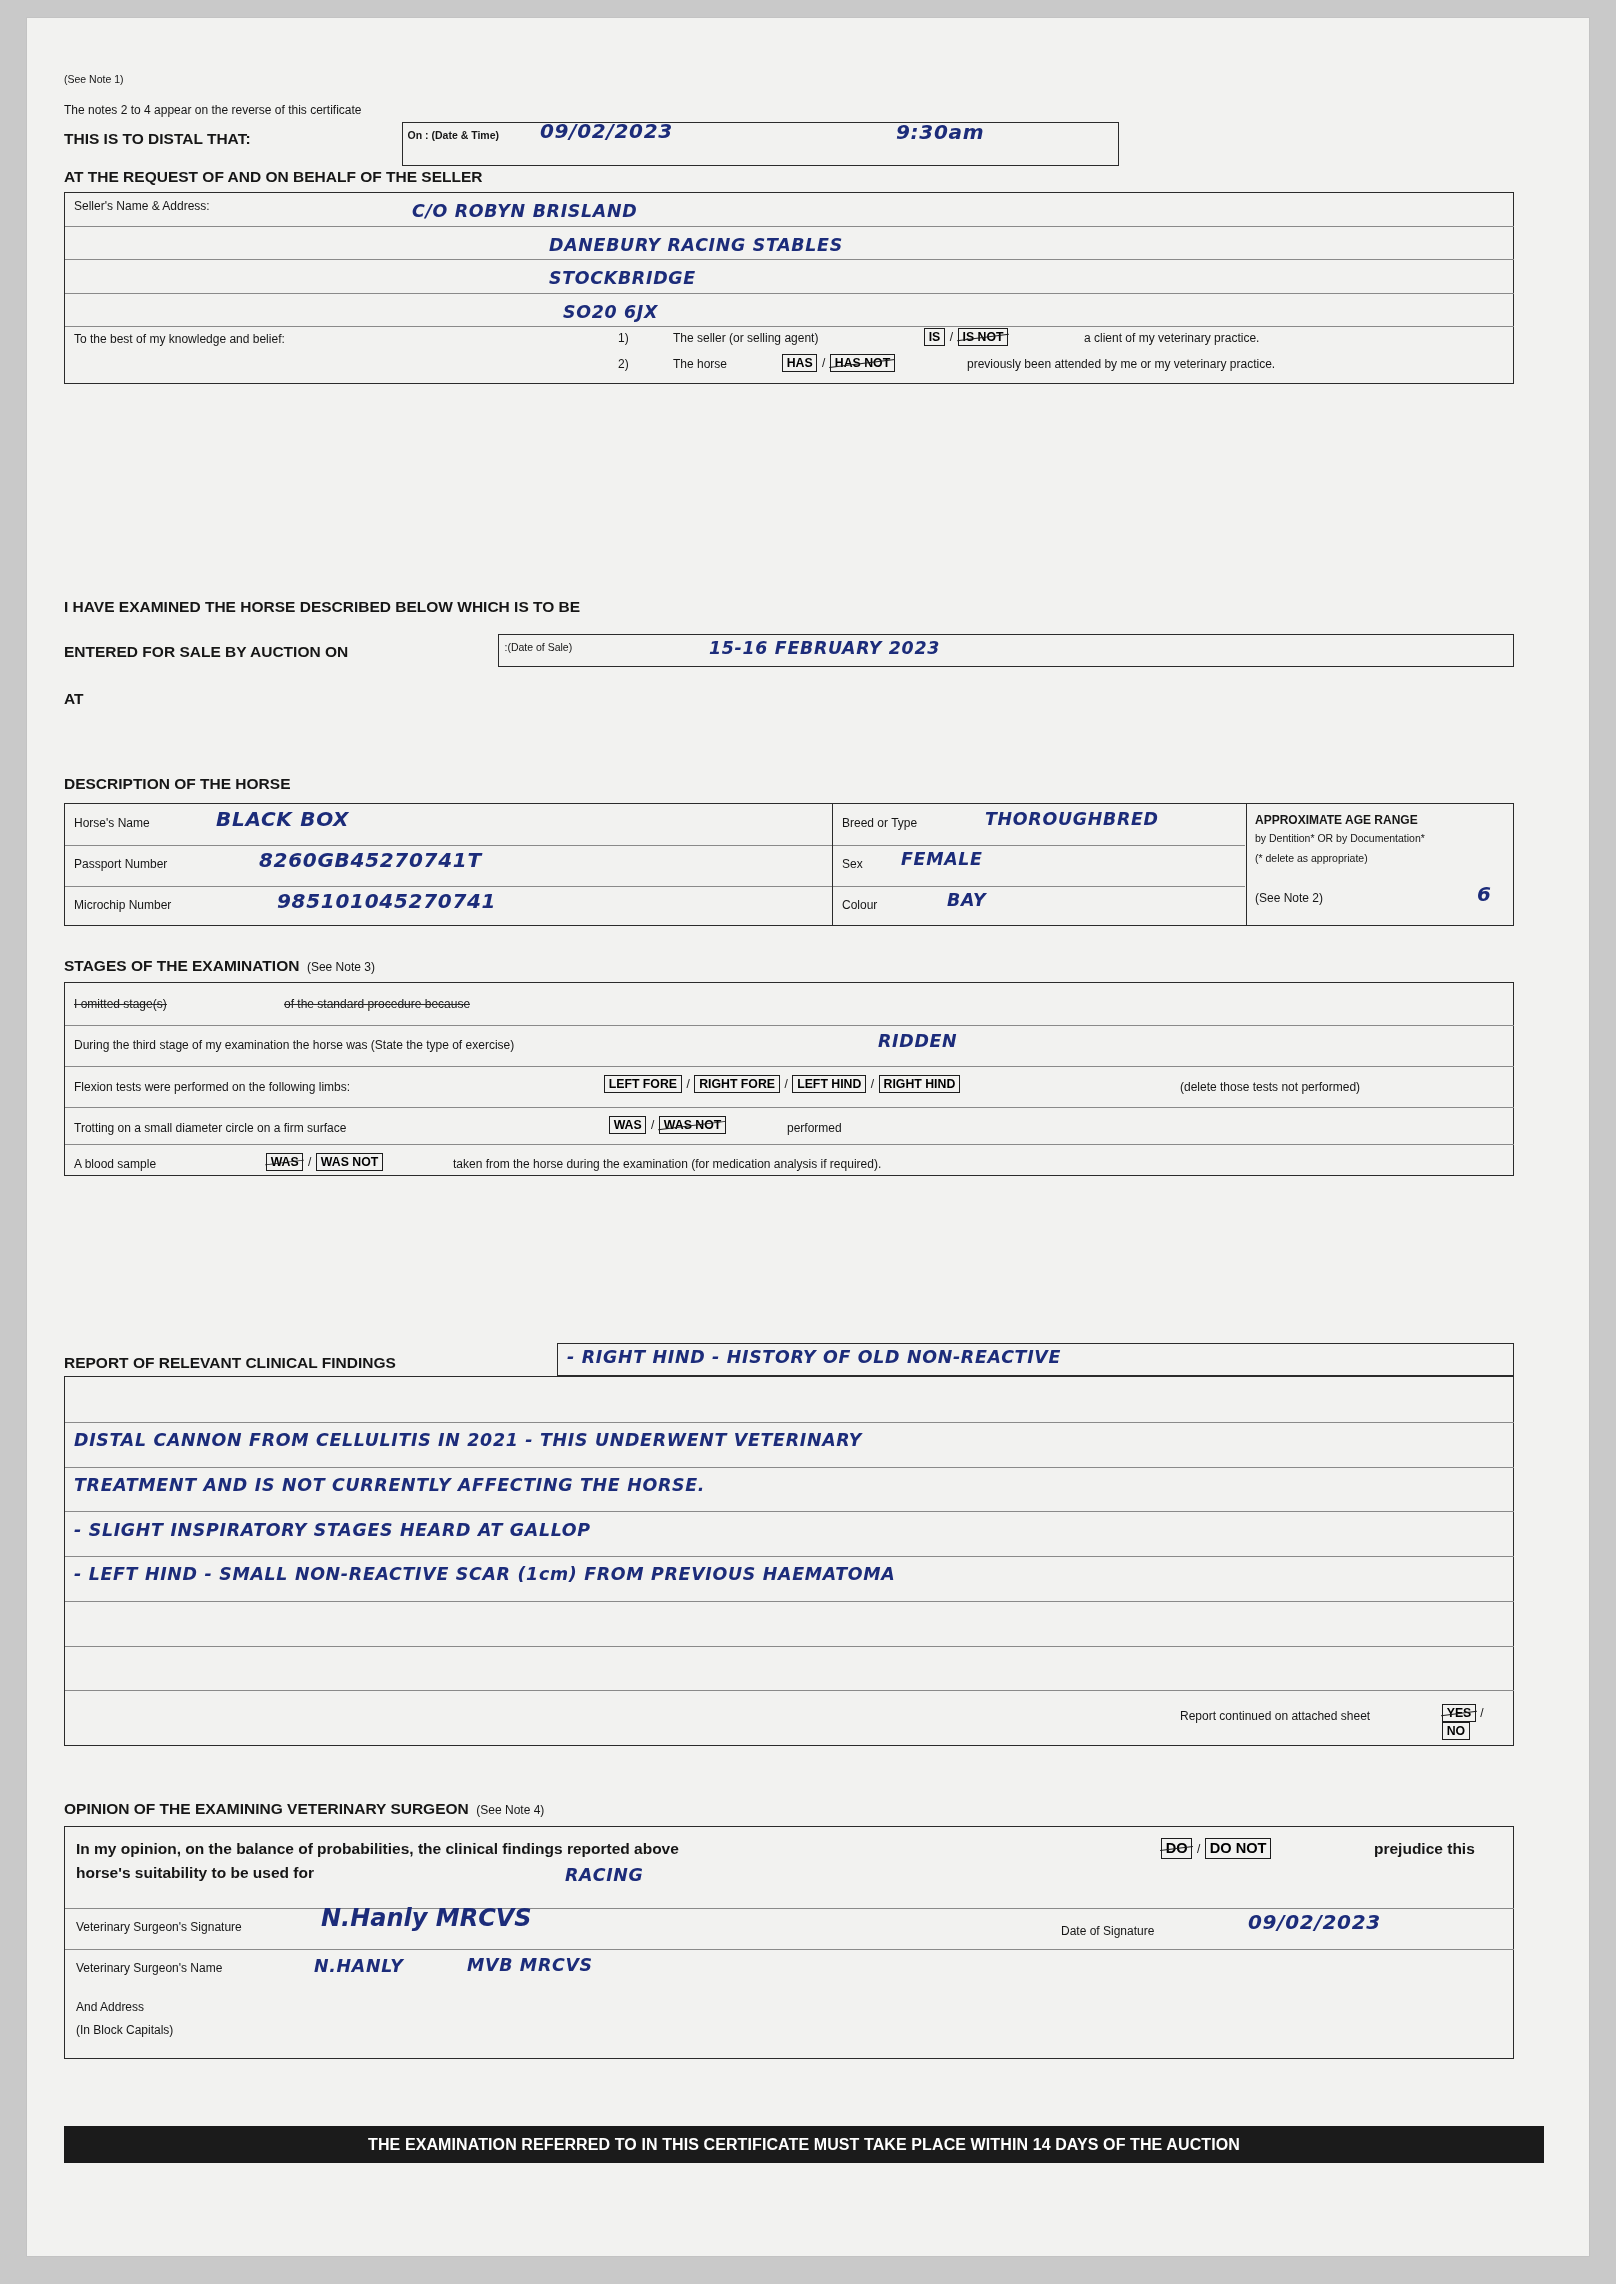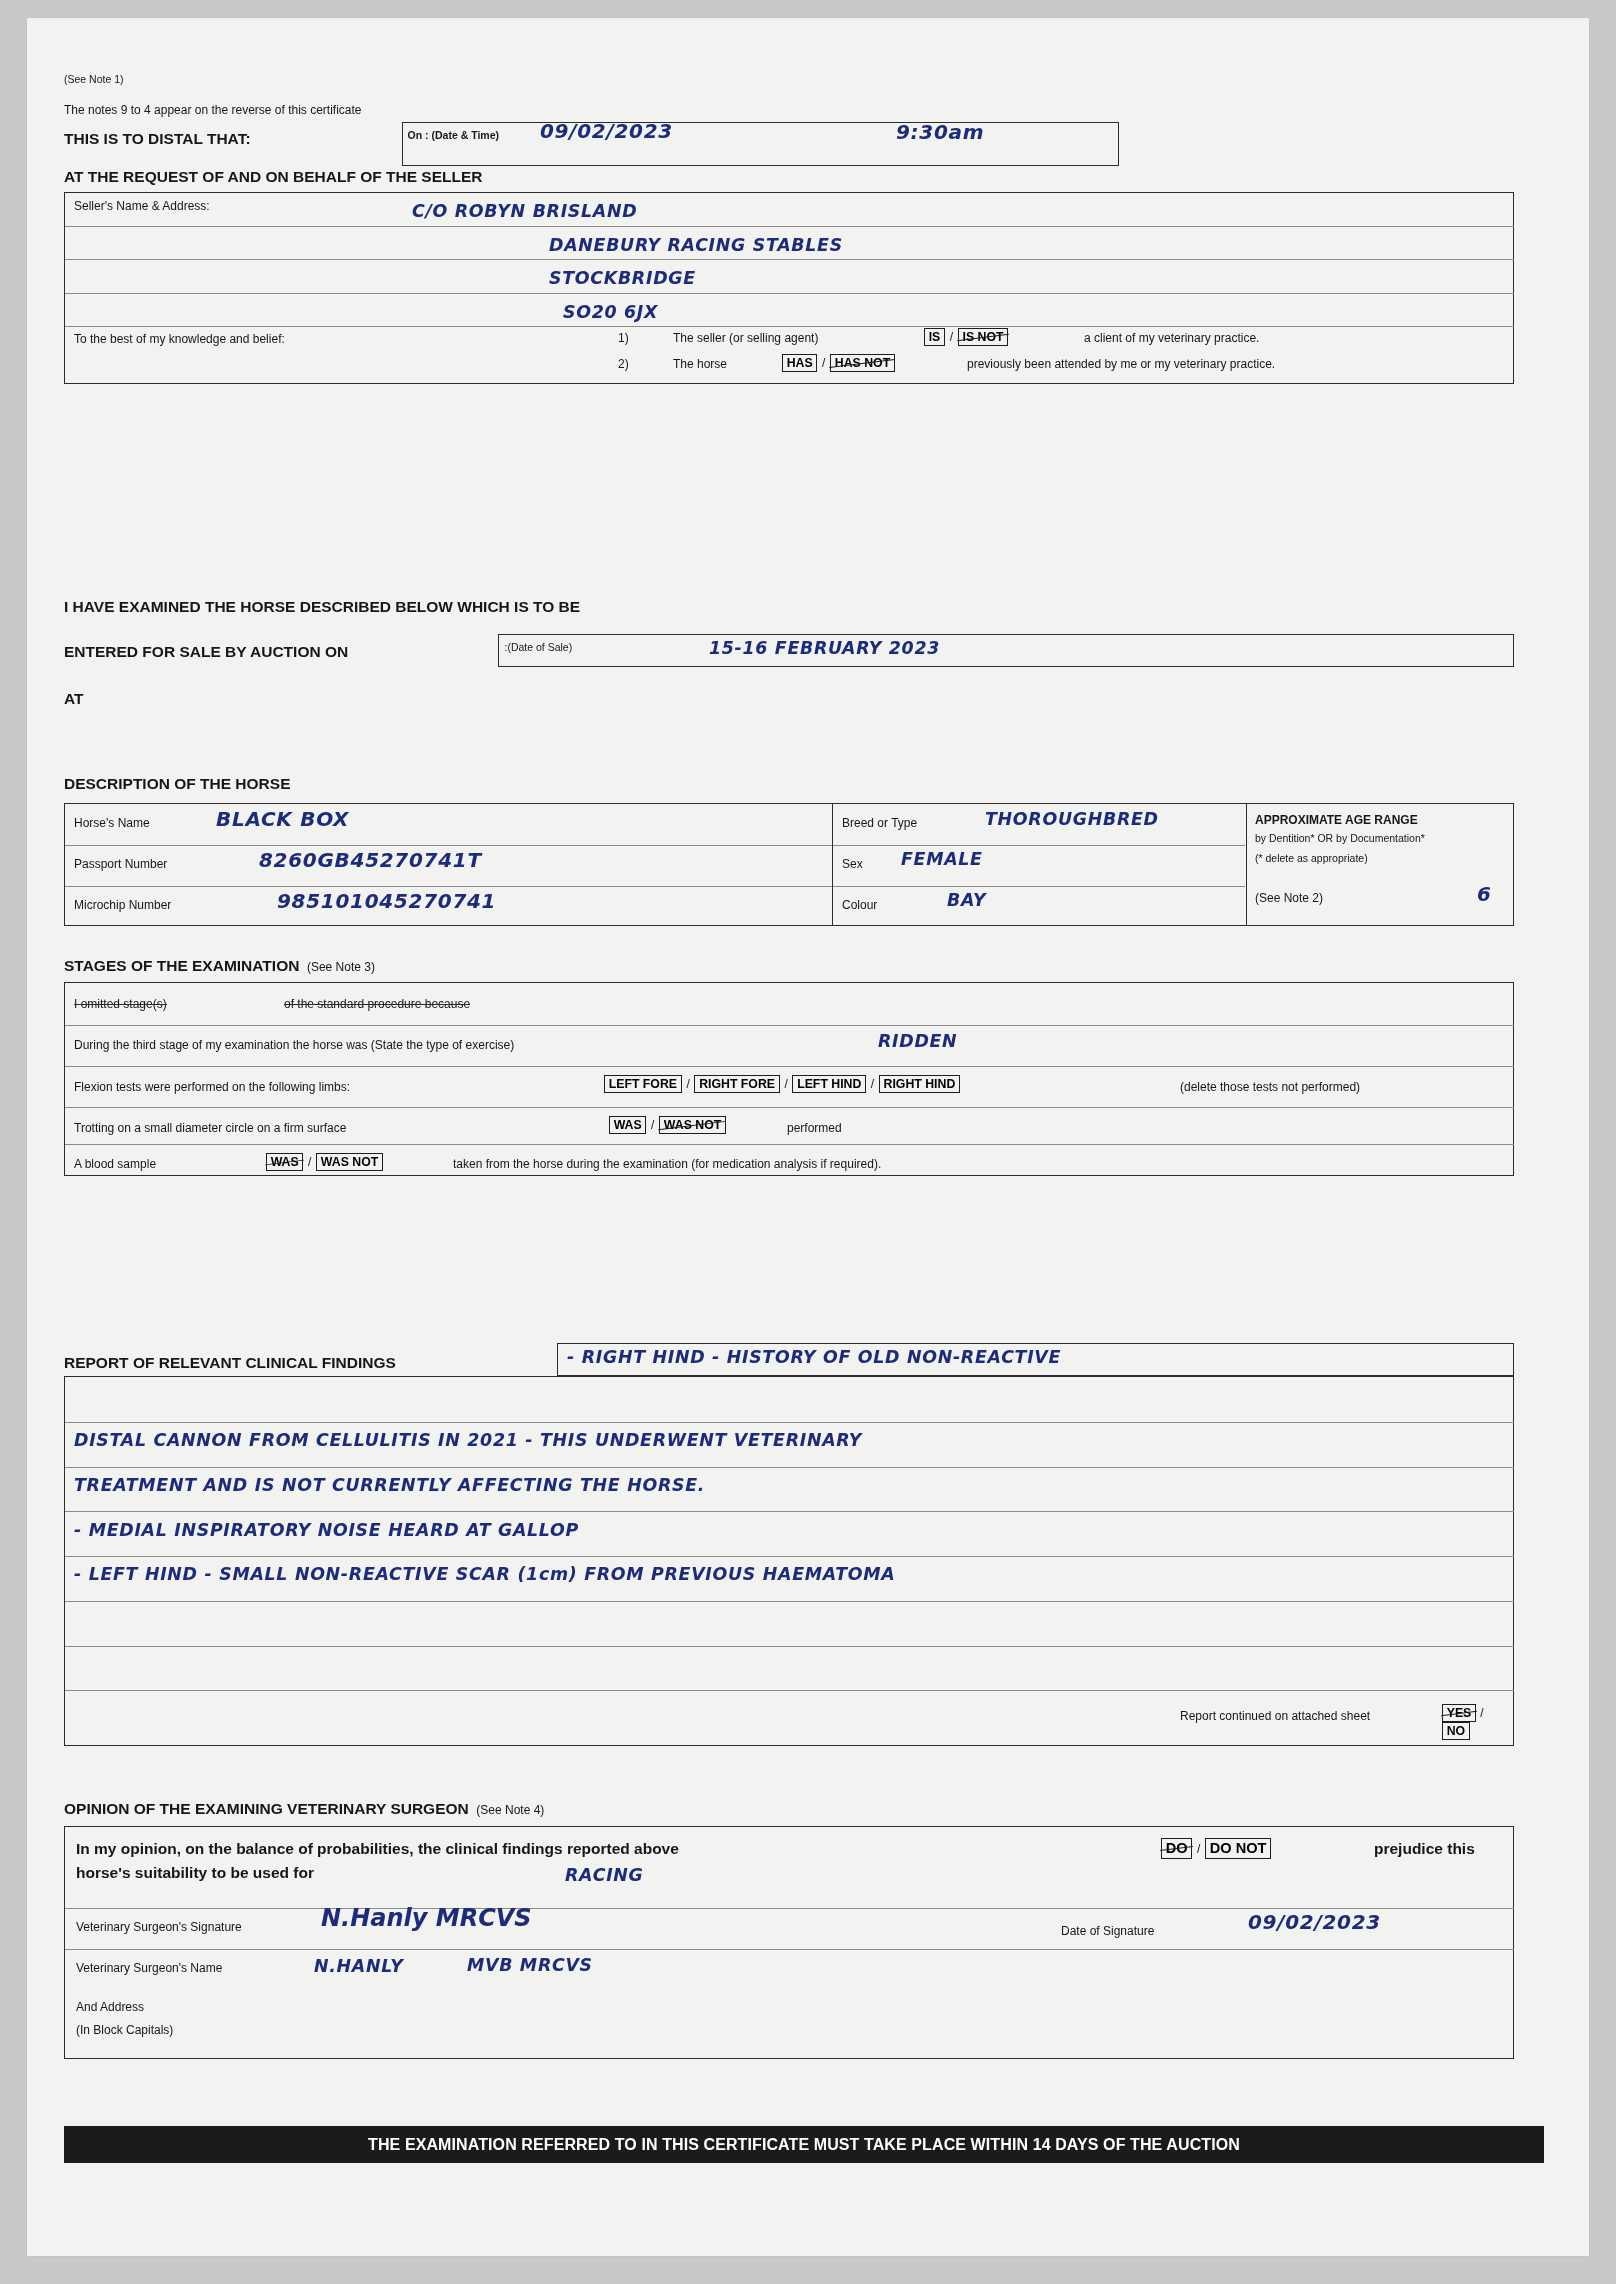--- a/index.html
+++ b/index.html
@@ -98,21 +98,21 @@
 </style>
 </head>
 <body>
 
 <div class="page">
   <div class="sheet">
 
 
     <div class="abs t tiny" style="left:37px; top:55px;">(See Note 1)</div>
 
-    <div class="abs t sm" style="left:37px; top:85px;">The notes 9 to 4 appear on the reverse of this certificate</div>
+    <div class="abs t sm" style="left:37px; top:85px;">The notes 2 to 4 appear on the reverse of this certificate</div>
 
     <div class="abs t lg" style="left:37px; top:112px;">THIS IS TO DISTAL THAT:</div>
 
     <div class="abs box" style="left:375px; top:104px; width:717px; height:44px;">
       <div class="t tiny" style="position:absolute; left:4.6px; top:5.5px; font-weight:bold;">On : (Date &amp; Time)</div>
       <div class="hw hw-lg" style="position:absolute; left:137px; top:-3.7px;">09/02/2023</div>
       <div class="hw hw-lg" style="position:absolute; left:493px; top:-2.7px;">9:30am</div>
     </div>
 
     <div class="abs t lg" style="left:37px; top:150px;">AT THE REQUEST OF AND ON BEHALF OF THE SELLER</div>
@@ -257,21 +257,21 @@
       <div class="abs row-line" style="left:0; top:45px; width:1449px;"></div>
       <div class="abs row-line" style="left:0; top:90px; width:1449px;"></div>
       <div class="abs row-line" style="left:0; top:134px; width:1449px;"></div>
       <div class="abs row-line" style="left:0; top:179px; width:1449px;"></div>
       <div class="abs row-line" style="left:0; top:224px; width:1449px;"></div>
       <div class="abs row-line" style="left:0; top:269px; width:1449px;"></div>
       <div class="abs row-line" style="left:0; top:313px; width:1449px;"></div>
 
       <div class="abs hw hw-md" style="left:9px; top:53px; white-space:nowrap;">DISTAL  CANNON  FROM   CELLULITIS  IN  2021  -  THIS  UNDERWENT  VETERINARY</div>
       <div class="abs hw hw-md" style="left:9px; top:98px; white-space:nowrap;">TREATMENT  AND  IS  NOT  CURRENTLY  AFFECTING  THE  HORSE.</div>
-      <div class="abs hw hw-md" style="left:9px; top:143px; white-space:nowrap;">- MEDIAL   INSPIRATORY   NOISE   HEARD   AT   GALLOP</div>
+      <div class="abs hw hw-md" style="left:9px; top:143px; white-space:nowrap;">- SLIGHT   INSPIRATORY   STAGES   HEARD   AT   GALLOP</div>
       <div class="abs hw hw-md" style="left:9px; top:187px; white-space:nowrap;">- LEFT  HIND  -   SMALL  NON-REACTIVE  SCAR  (1cm)  FROM   PREVIOUS  HAEMATOMA</div>
 
       <div class="abs t sm" style="left:1115px; top:332px;">Report continued on attached sheet</div>
       <div class="abs" style="left:1377px; top:327px;">
         <span class="opt struck">YES</span>
         <span class="t sm" style="margin:0 2.3px;">/</span>
         <span class="opt">NO</span>
       </div>
     </div>
 

